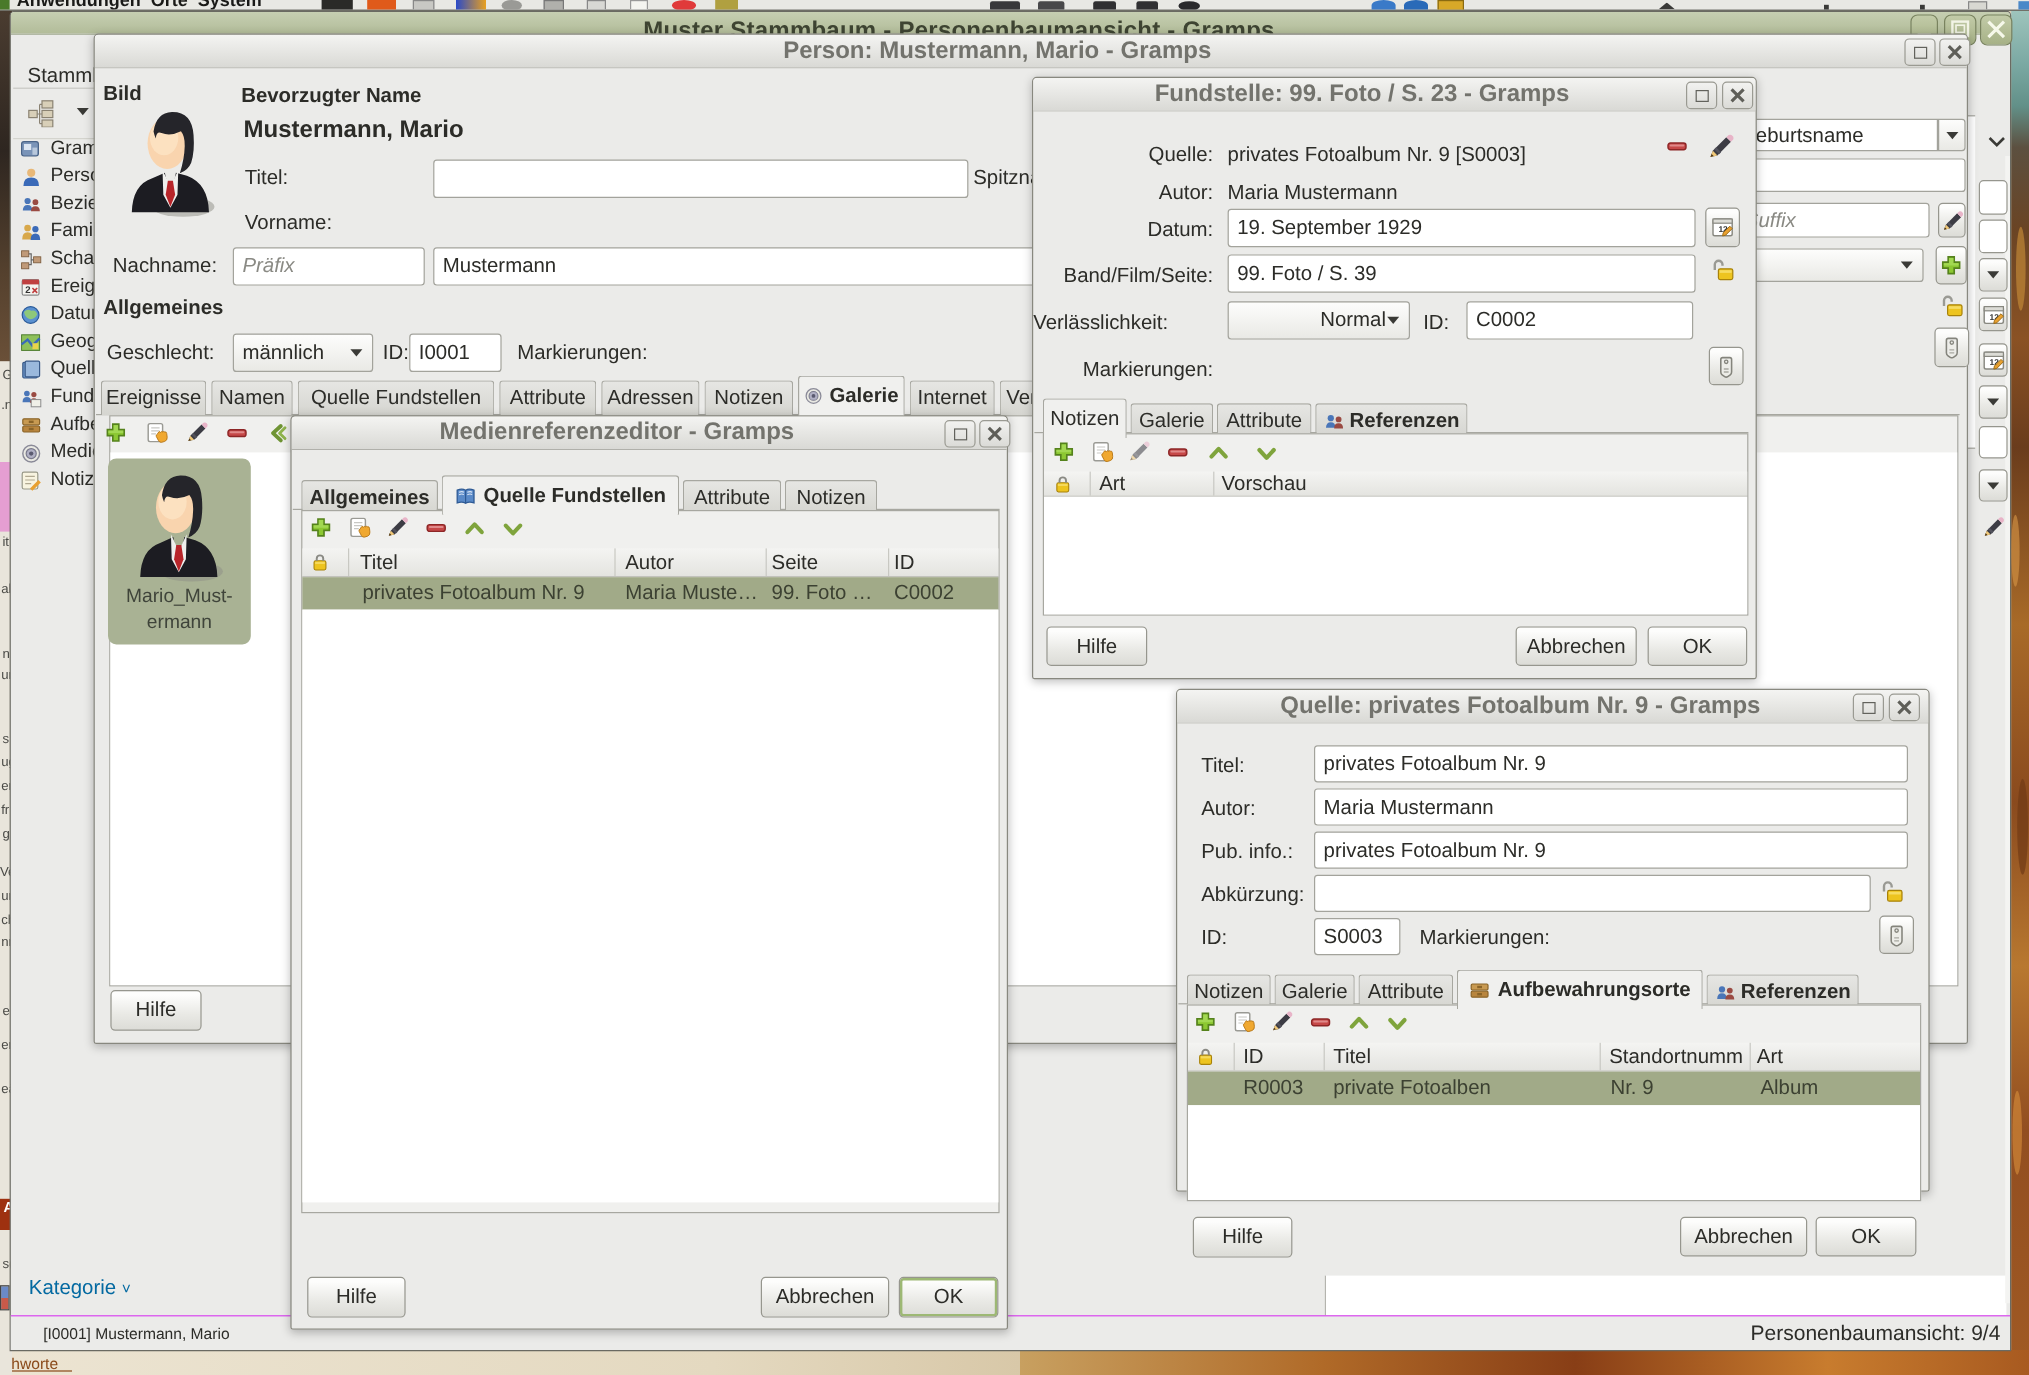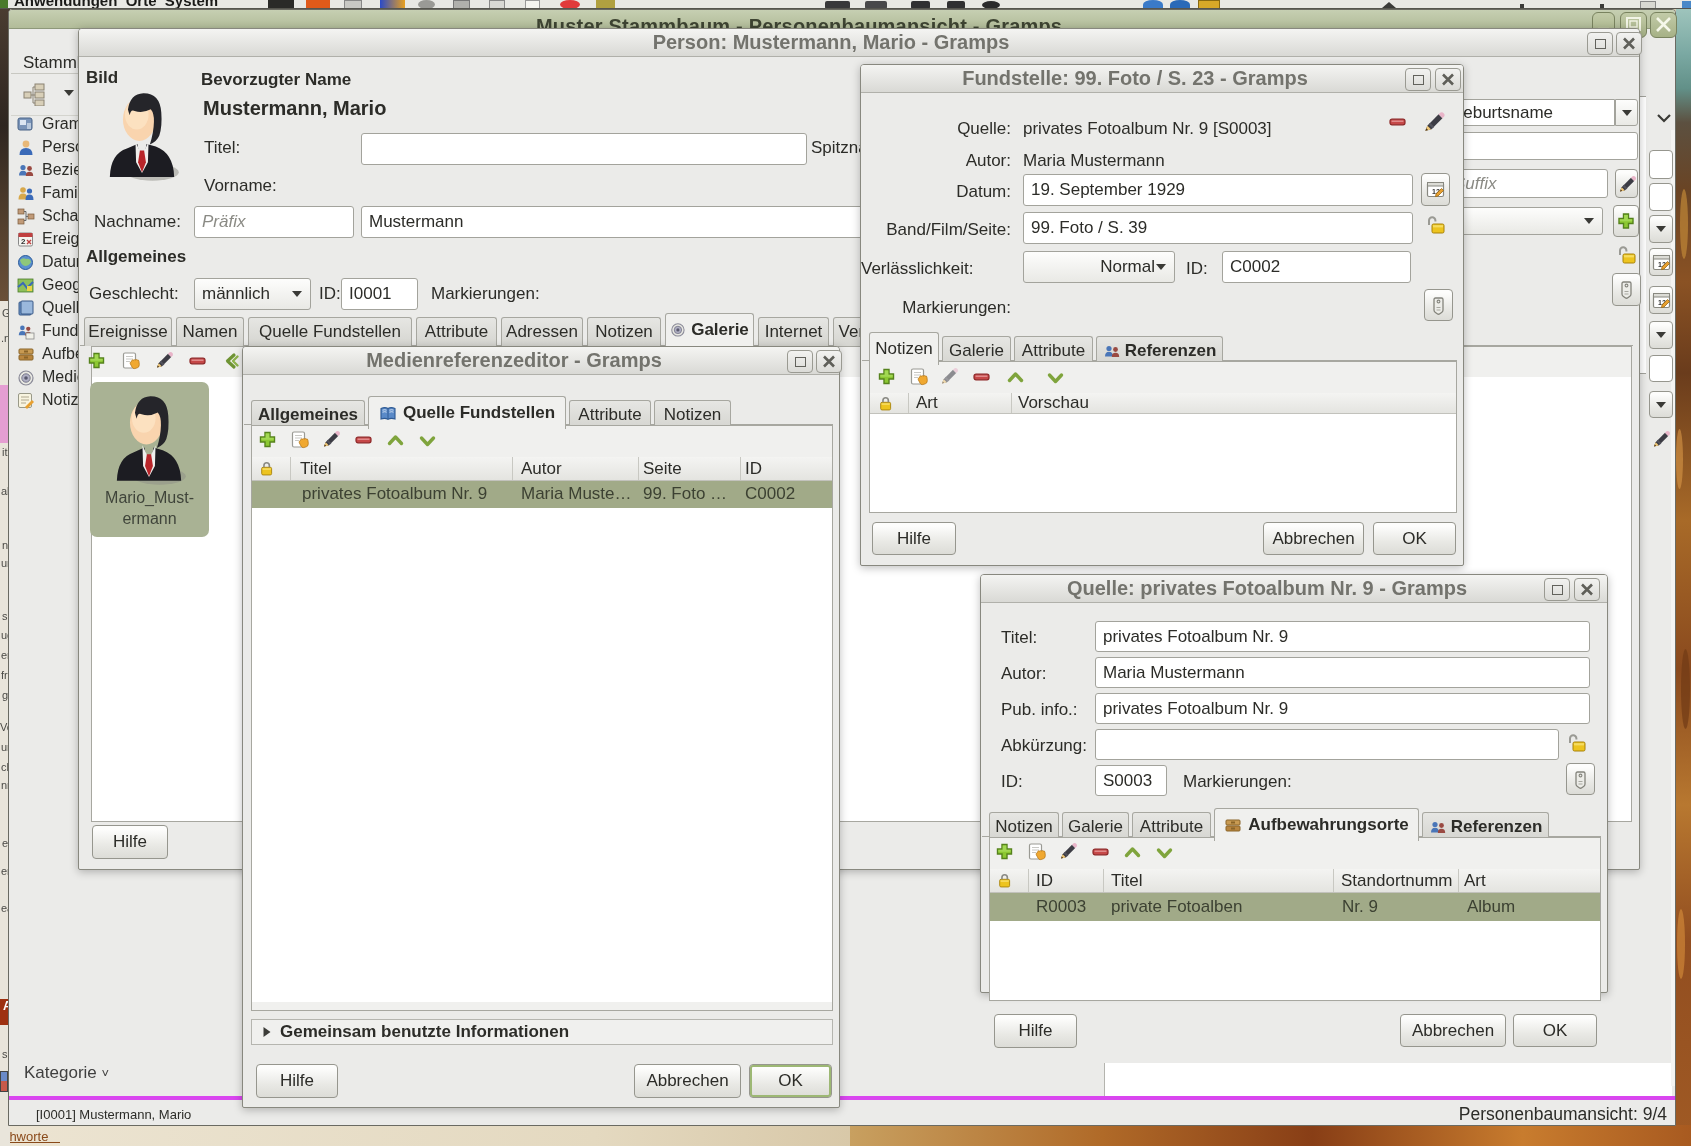--- a/index.html
+++ b/index.html
@@ -313,25 +313,25 @@
             <rect x="1.5" y="1.5" width="13" height="14" rx="1.5" fill="#f8f4e0" stroke="#998" stroke-width="1"></rect>
             <path d="M4 5 h8 M4 8 h8 M4 11 h5" stroke="#b0a890" stroke-width="1"></path>
             <path d="M8 15 L15 8 L17 10 L10 17 Z" fill="#e8a030"></path>
           </svg>
         </div>
         <div class="abs" style="left:27px;top:277px">Notizen</div>
    </div>
  </div>
  <div class="abs" style="left:1095px;top:1053px;width:568px;height:34px;background:#fff;border-left:1px solid #b4b4ae"></div>
 
- <div class="abs" style="left:0;top:1086px;width:1666px;height:29px;background:#ebebe9;border-top:4px solid #d946ef">
+ <div class="abs" style="left:0;top:1086px;width:1666px;height:29px;background:#ebebe9;border-top:1px solid #d946ef">
    <div class="abs" style="left:27px;top:7px;font-size:13px;color:#2c2c28">[I0001] Mustermann, Mario</div>
    <div class="abs" style="right:8px;top:4px;font-size:17.5px;color:#2c2c28">Personenbaumansicht: 9/4</div>
  </div>
- <div class="abs" style="left:15px;top:1053px;font-size:17px;color:#404040">Kategorie <span style="font-size:13px">˅</span></div>
+ <div class="abs" style="left:15px;top:1053px;font-size:17px;color:#0369a1">Kategorie <span style="font-size:13px">˅</span></div>
 </div>
 
 <div id="rightstrip">
  <div class="abs" style="left:1639px;top:96px;width:7px;height:278px;background:#fff;border:1px solid #a3a39c;border-right:none"></div>
  <div class="abs" style="left:1671px;top:130px;width:4px;height:956px;background:#f4f4f2"></div>
  <svg class="abs" width="16" height="12" style="left:1656px;top:112px">
       <path d="M2 3 L8 9 L14 3" fill="none" stroke="#3a3a36" stroke-width="2.2"></path>
     </svg>
  <div class="btn" style="left:1649px;top:150px;width:24px;height:29px;background:#fff"></div>
  <div class="btn" style="left:1649px;top:183px;width:24px;height:28px;background:#fff"></div>
@@ -607,26 +607,20 @@
    <div class="hsep" style="left:488px"></div>
    <span style="position:absolute;left:493px;top:2px">ID</span>
  </div>
  <div class="selrow" style="left:9px;top:134px;width:580px;height:27px">
    <span style="position:absolute;left:50px;top:3px">privates Fotoalbum Nr. 9</span>
    <span style="position:absolute;left:269px;top:3px">Maria Muste…</span>
    <span style="position:absolute;left:391px;top:3px">99. Foto …</span>
    <span style="position:absolute;left:493px;top:3px">C0002</span>
  </div>
  <div class="abs" style="left:9px;top:161px;width:580px;height:494px;background:#fff"></div>
- <div class="abs" style="left:8px;top:672px;width:582px;height:26px;background:#f0f0ee;border:1px solid #b5b5af;display:flex;align-items:center">
-   <svg width="10" height="12" style="margin:0 8px 0 10px">
-        <path d="M1.5 1 L8.5 6 L1.5 11 Z" fill="#3c3c38"></path>
-      </svg>
-   <span class="b" style="font-size:17px;color:#2c2c28">Gemeinsam benutzte Informationen</span>
- </div>
  <div class="btn" style="left:13px;top:717px;width:82px;height:34px">Hilfe</div>
  <div class="btn" style="left:391px;top:717px;width:107px;height:34px">Abbrechen</div>
  <div class="btn" style="left:506px;top:717px;width:83px;height:34px;box-shadow:0 0 0 2px #9db874 inset">OK</div>
 </div>
 
 <div class="dlg" id="quelle" style="left:980px;top:574px;width:628px;height:419px">
  <div class="tb"></div>
  <div class="tbt" style="left:286px">Quelle: privates Fotoalbum Nr. 9 - Gramps</div>
  <div class="wbtn" style="left:563px">
       <span class="sq"></span>

